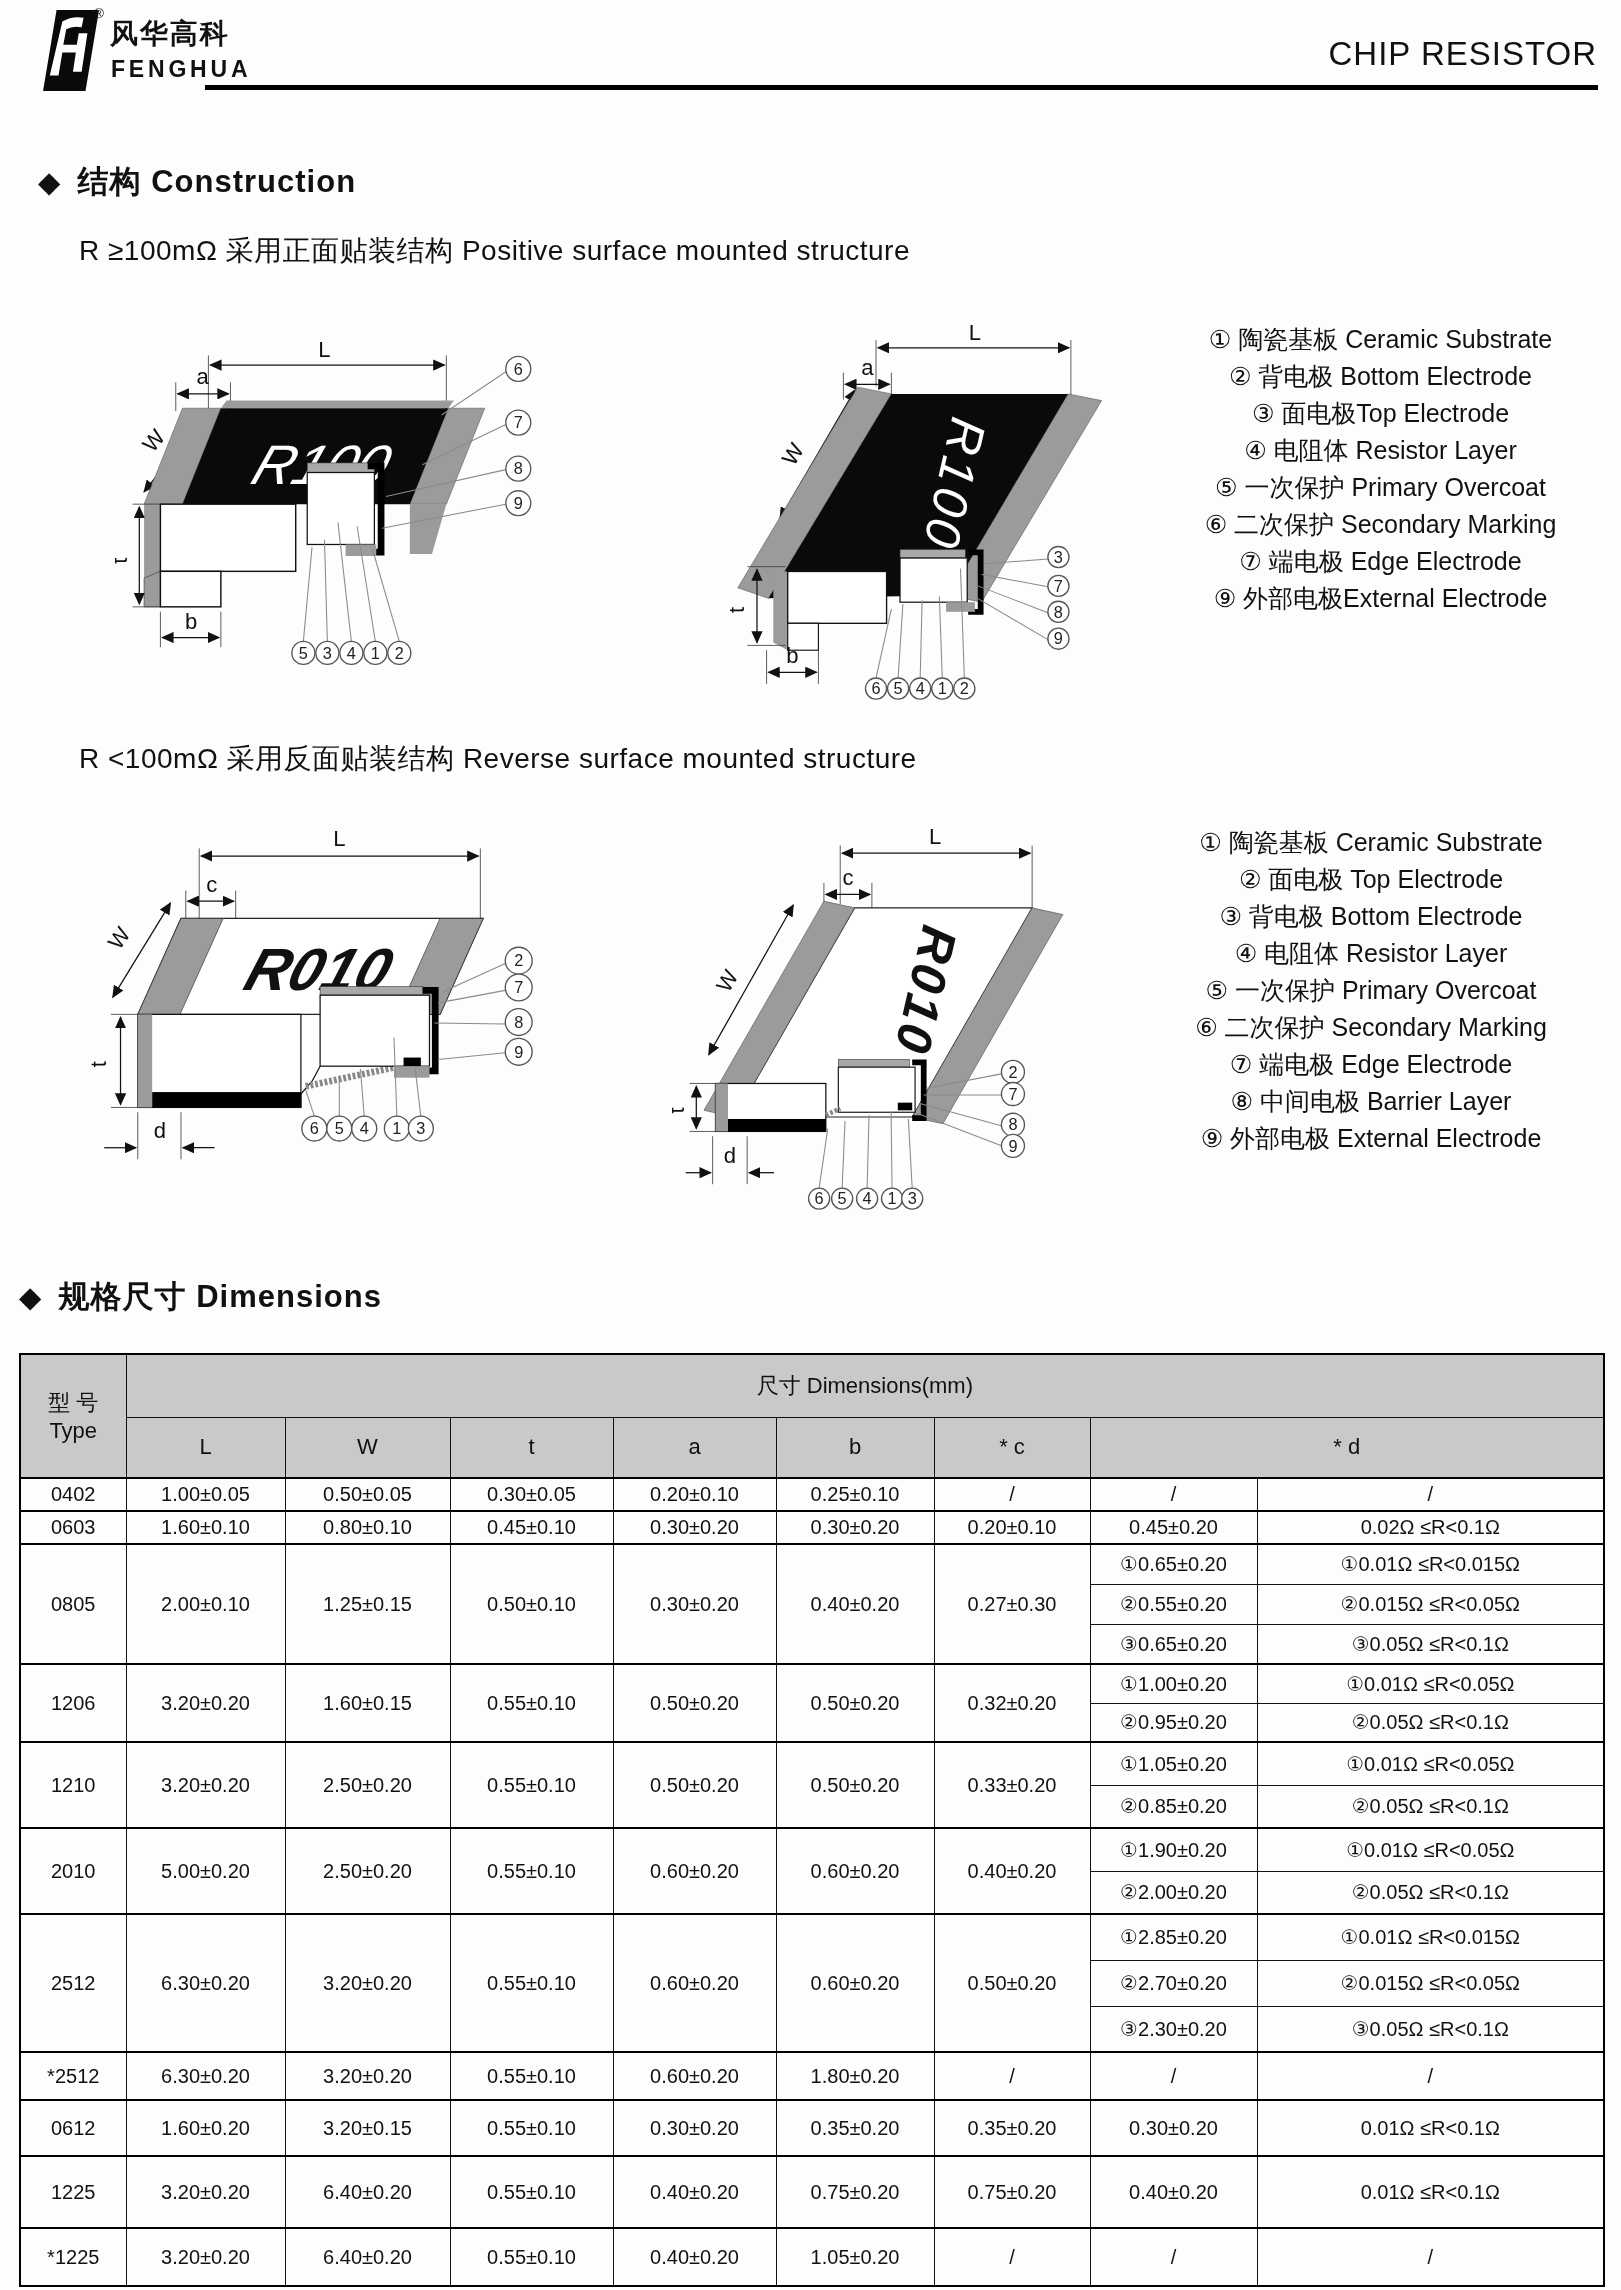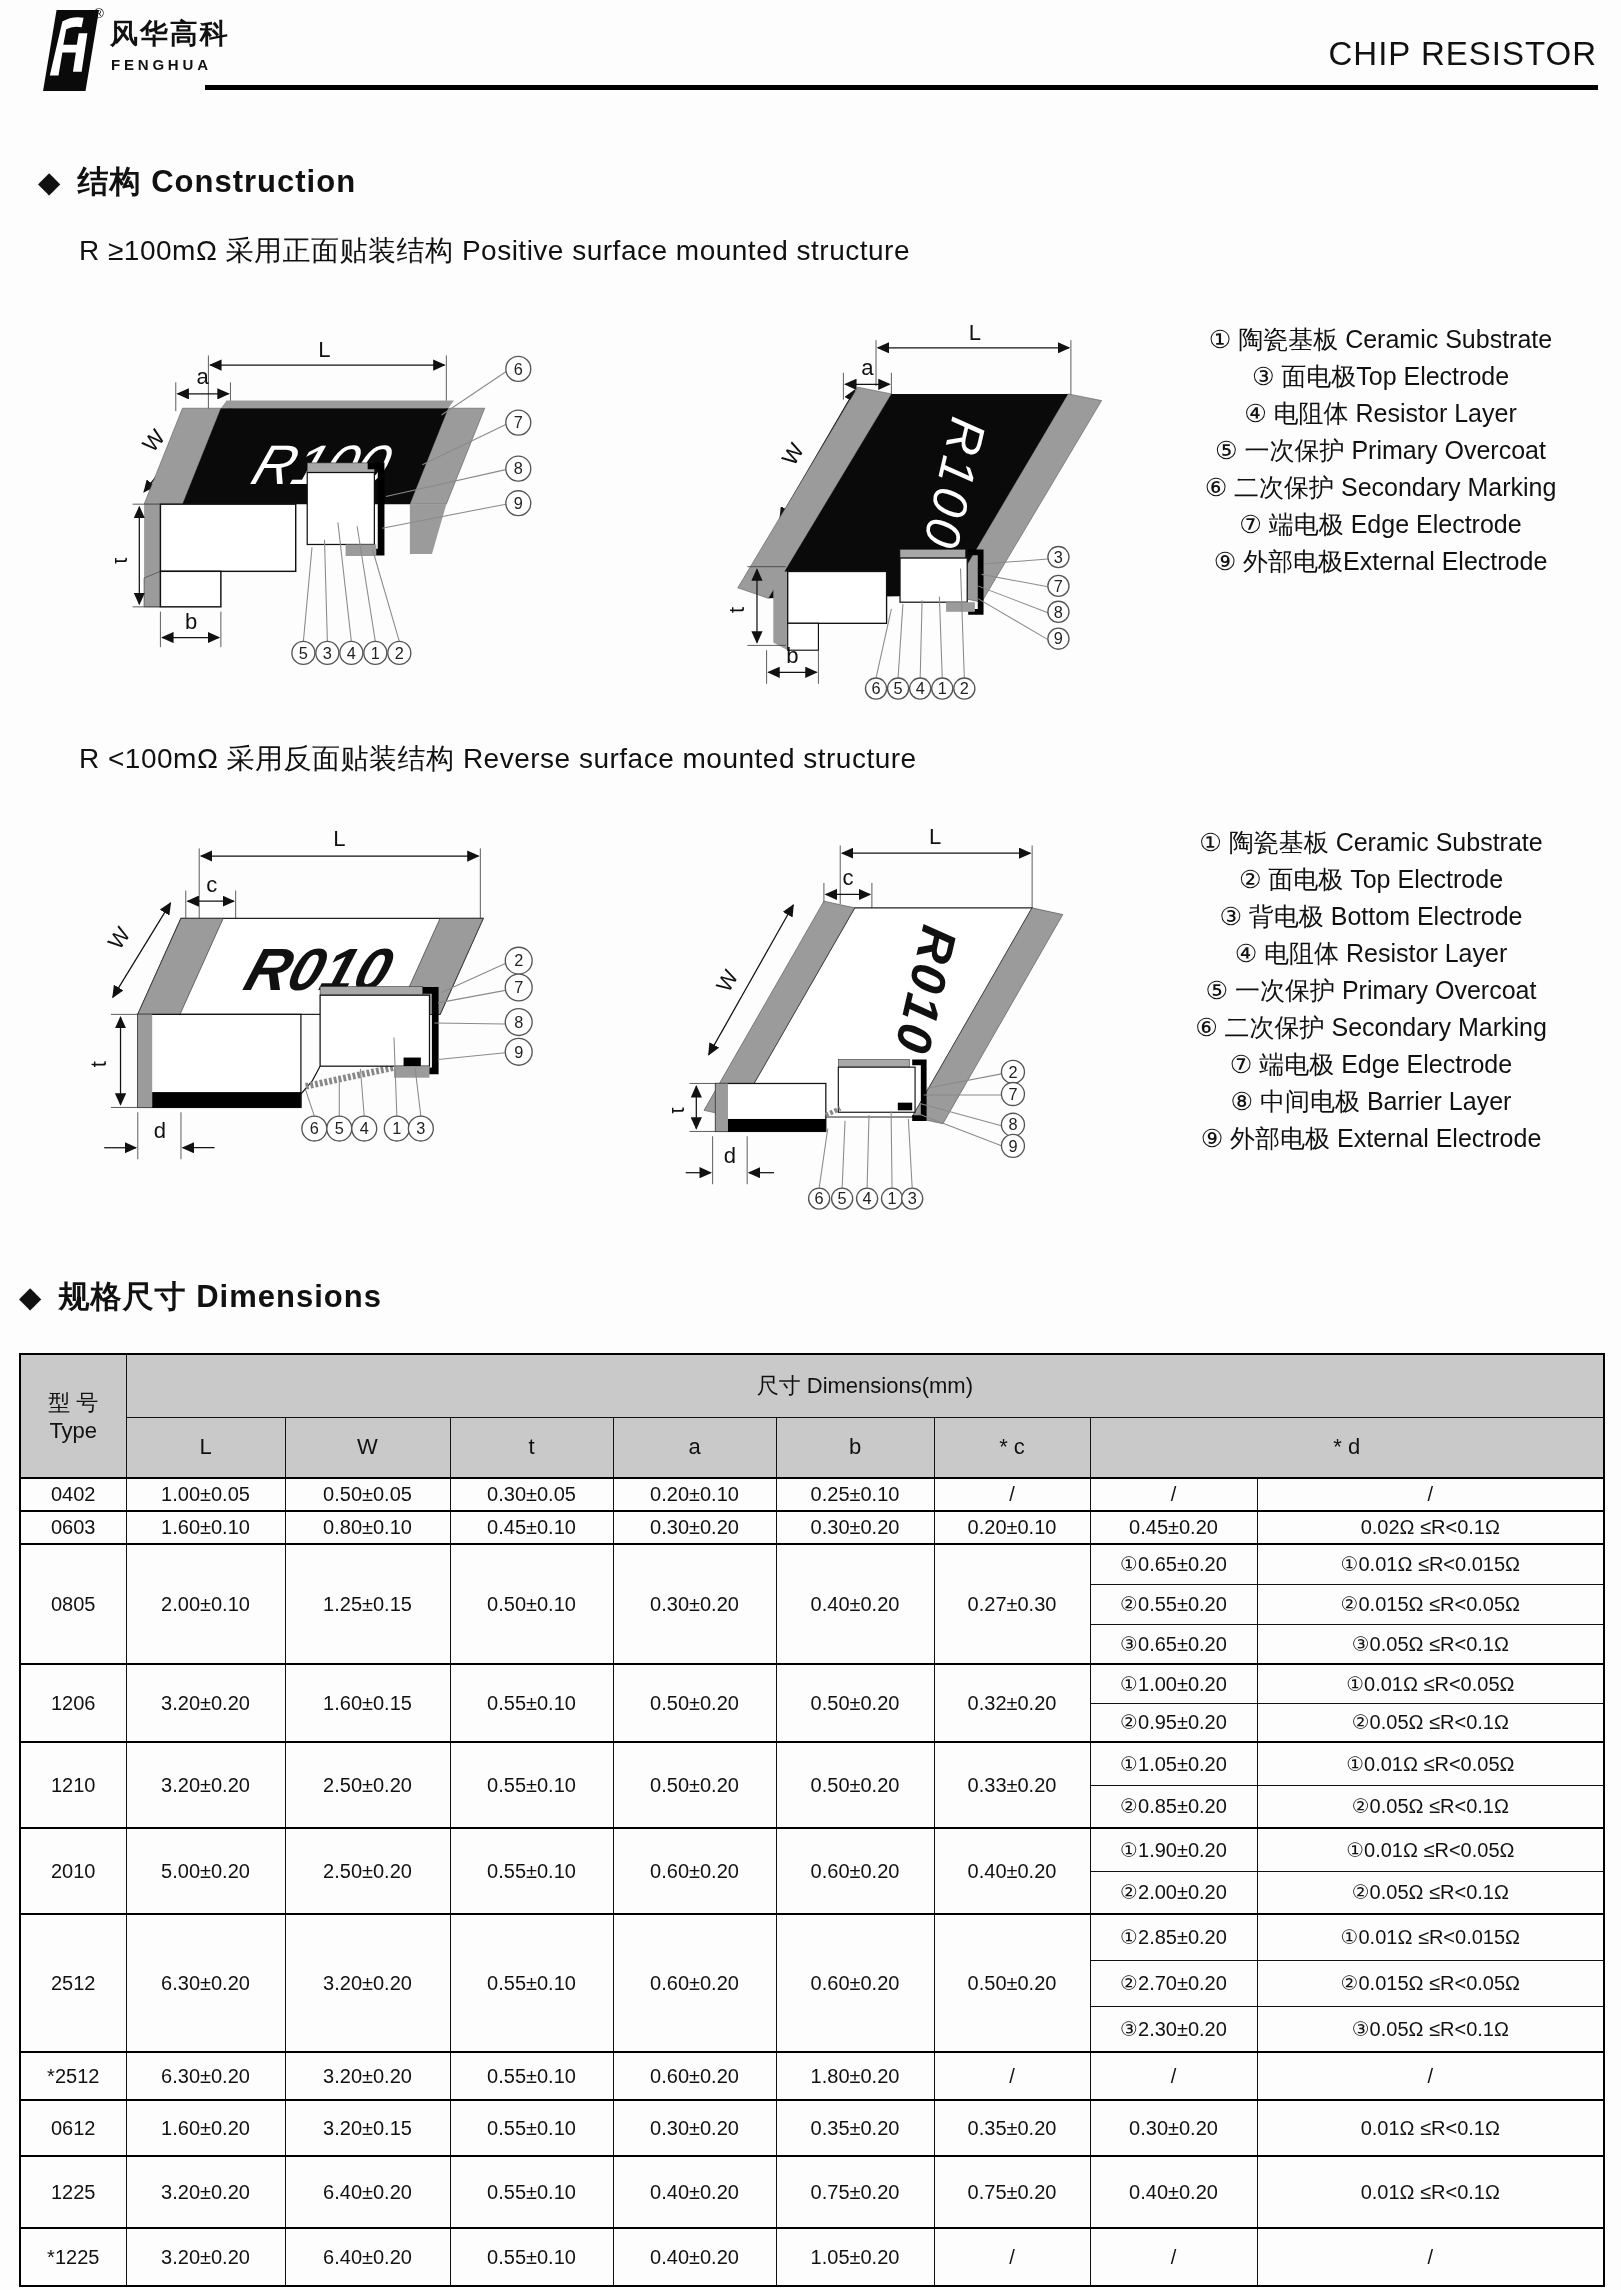--- a/index.html
+++ b/index.html
@@ -4,21 +4,21 @@
 <style>
   html,body{margin:0;padding:0;background:#e8e8e8;}
   .page{
     position:relative;width:1622px;height:2290px;margin:0 auto;
     background:#fdfdfd;overflow:hidden;
     font-family:"Liberation Sans","DejaVu Sans",sans-serif;color:#111;
   }
   .abs{position:absolute;}
   
   .brand-zh{font-size:28px;font-weight:bold;letter-spacing:1.9px;}
-  .brand-en{font-size:15px;font-weight:bold;letter-spacing:3.8px;}
+  .brand-en{font-size:23px;font-weight:bold;letter-spacing:3.8px;}
   .reg{font-size:13.4px;}
   .doc-title{font-size:33px;letter-spacing:1px;}
   .header-line{background:#000;height:4.8px;}
   
   .sec-hd{display:flex;align-items:center;gap:17.3px;}
   .sec-hd .bullet{font-size:29px;}
   .sec-hd .txt{font-size:31px;font-weight:bold;letter-spacing:1px;}
   .subtitle{font-size:28px;letter-spacing:0.5px;}
   
   .legend{display:flex;flex-direction:column;align-items:center;}
@@ -253,20 +253,21 @@
         </g>
       <g>
           <circle class="co" cx="244" cy="385" r="11"></circle>
           <text class="cotext" x="244" y="391" text-anchor="middle">2</text>
         </g>
     </svg>
   </div>
 
   <div class="abs legend" style="left:1143px;top:321px;width:475px;">
     <div class="legend-item">① 陶瓷基板  Ceramic Substrate</div>
+    <div class="legend-item">② 背电极 Bottom Electrode</div>
     <div class="legend-item">③ 面电极Top Electrode</div>
     <div class="legend-item">④ 电阻体 Resistor Layer</div>
     <div class="legend-item">⑤ 一次保护  Primary Overcoat</div>
     <div class="legend-item">⑥ 二次保护 Secondary Marking</div>
     <div class="legend-item">⑦ 端电极 Edge Electrode</div>
     <div class="legend-item">⑨ 外部电极External Electrode</div>
   </div>
 
   <div class="abs subtitle" style="left:79px;top:740px;">R &lt;100mΩ 采用反面贴装结构 Reverse surface mounted structure</div>
 

